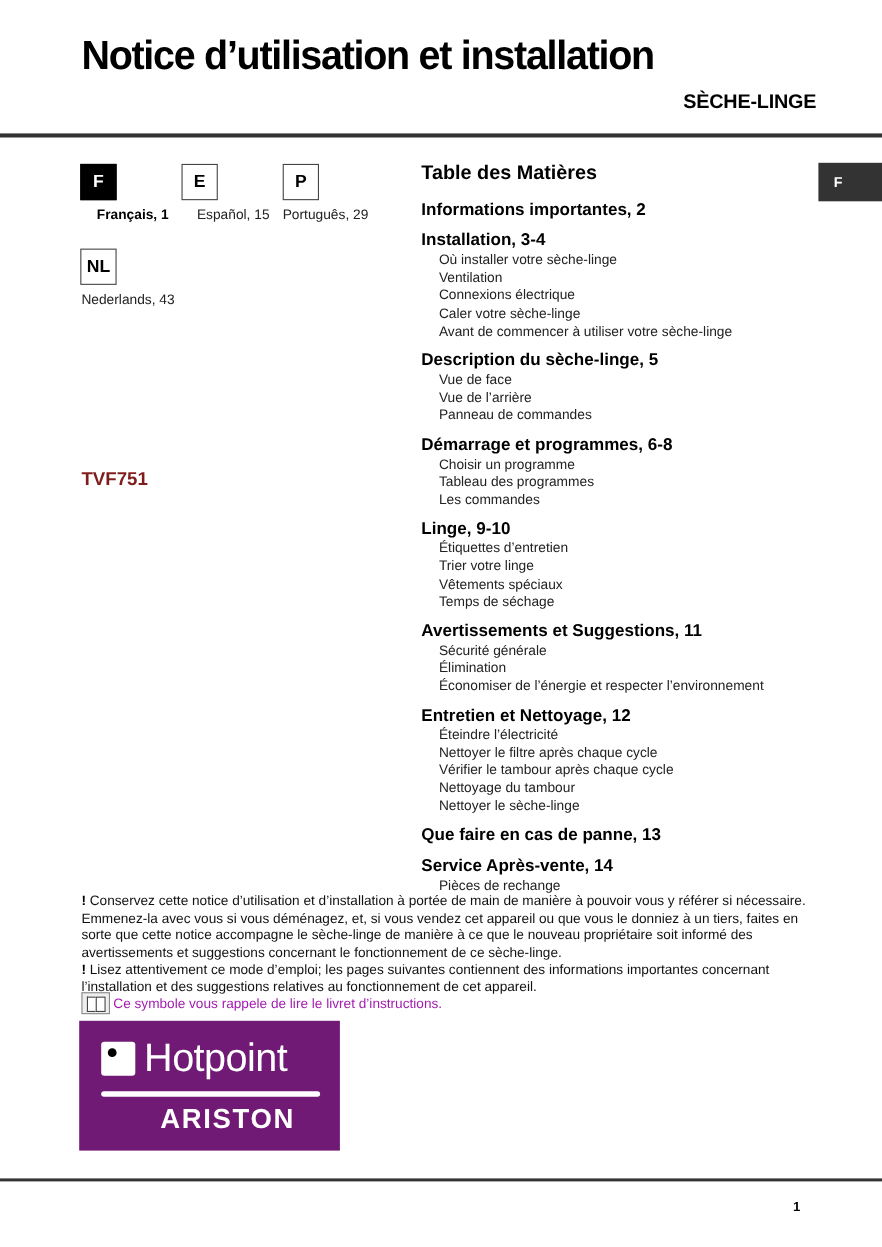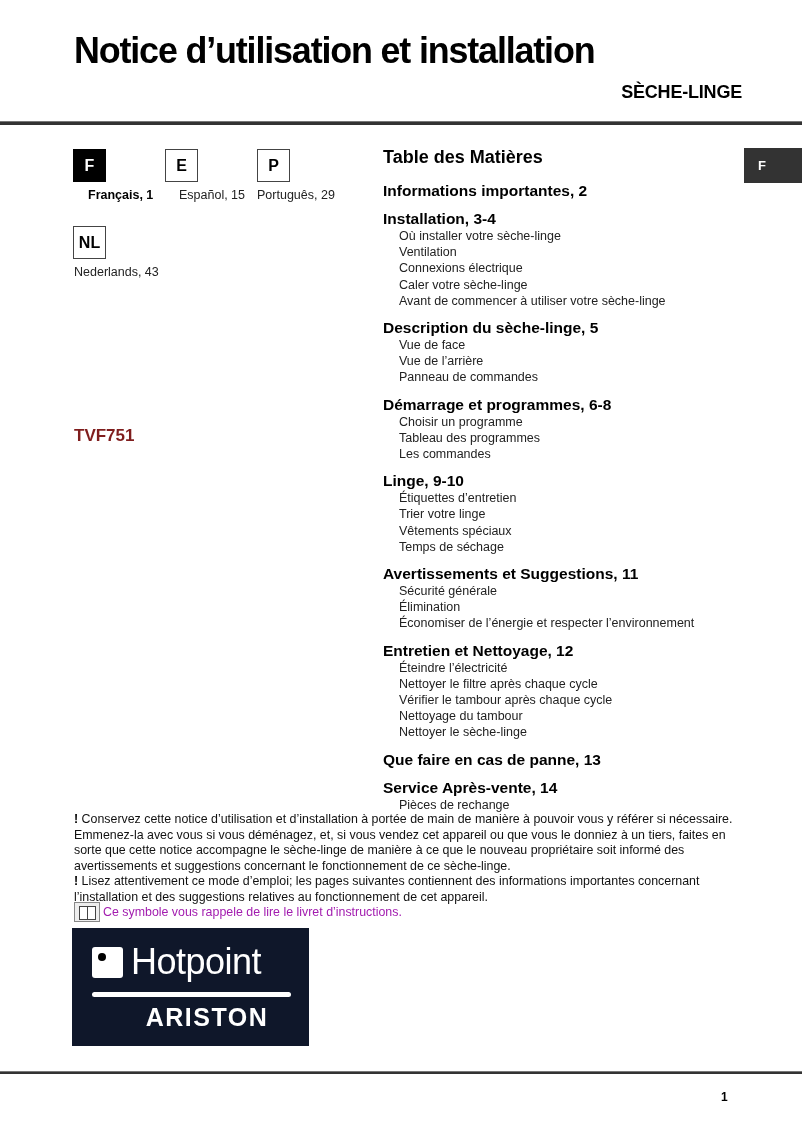--- a/index.html
+++ b/index.html
@@ -56,21 +56,21 @@
   }
   .book-icon::before {
     content: ""; position: absolute; left: 4px; top: 3px; width: 7px; height: 12px;
     border: 1px solid #444; border-right: none; background: #fff;
   }
   .book-icon::after {
     content: ""; position: absolute; left: 12px; top: 3px; width: 7px; height: 12px;
     border: 1px solid #444; background: #fff;
   }
   .logo {
-    left: 72px; top: 928px; width: 237px; height: 118px; background: #0f172a;
+    left: 72px; top: 928px; width: 237px; height: 118px; background: #701a75;
     color: #fff; box-sizing: border-box;
   }
   .logo-top { position: absolute; left: 20px; top: 16px; display: flex; align-items: center; }
   .logo-square {
     width: 31px; height: 31px; background: #fff; border-radius: 3px; position: relative;
     margin-right: 8px;
   }
   .logo-square::after {
     content: ""; position: absolute; left: 6px; top: 6px; width: 8px; height: 8px;
     background: #000; border-radius: 50%;

